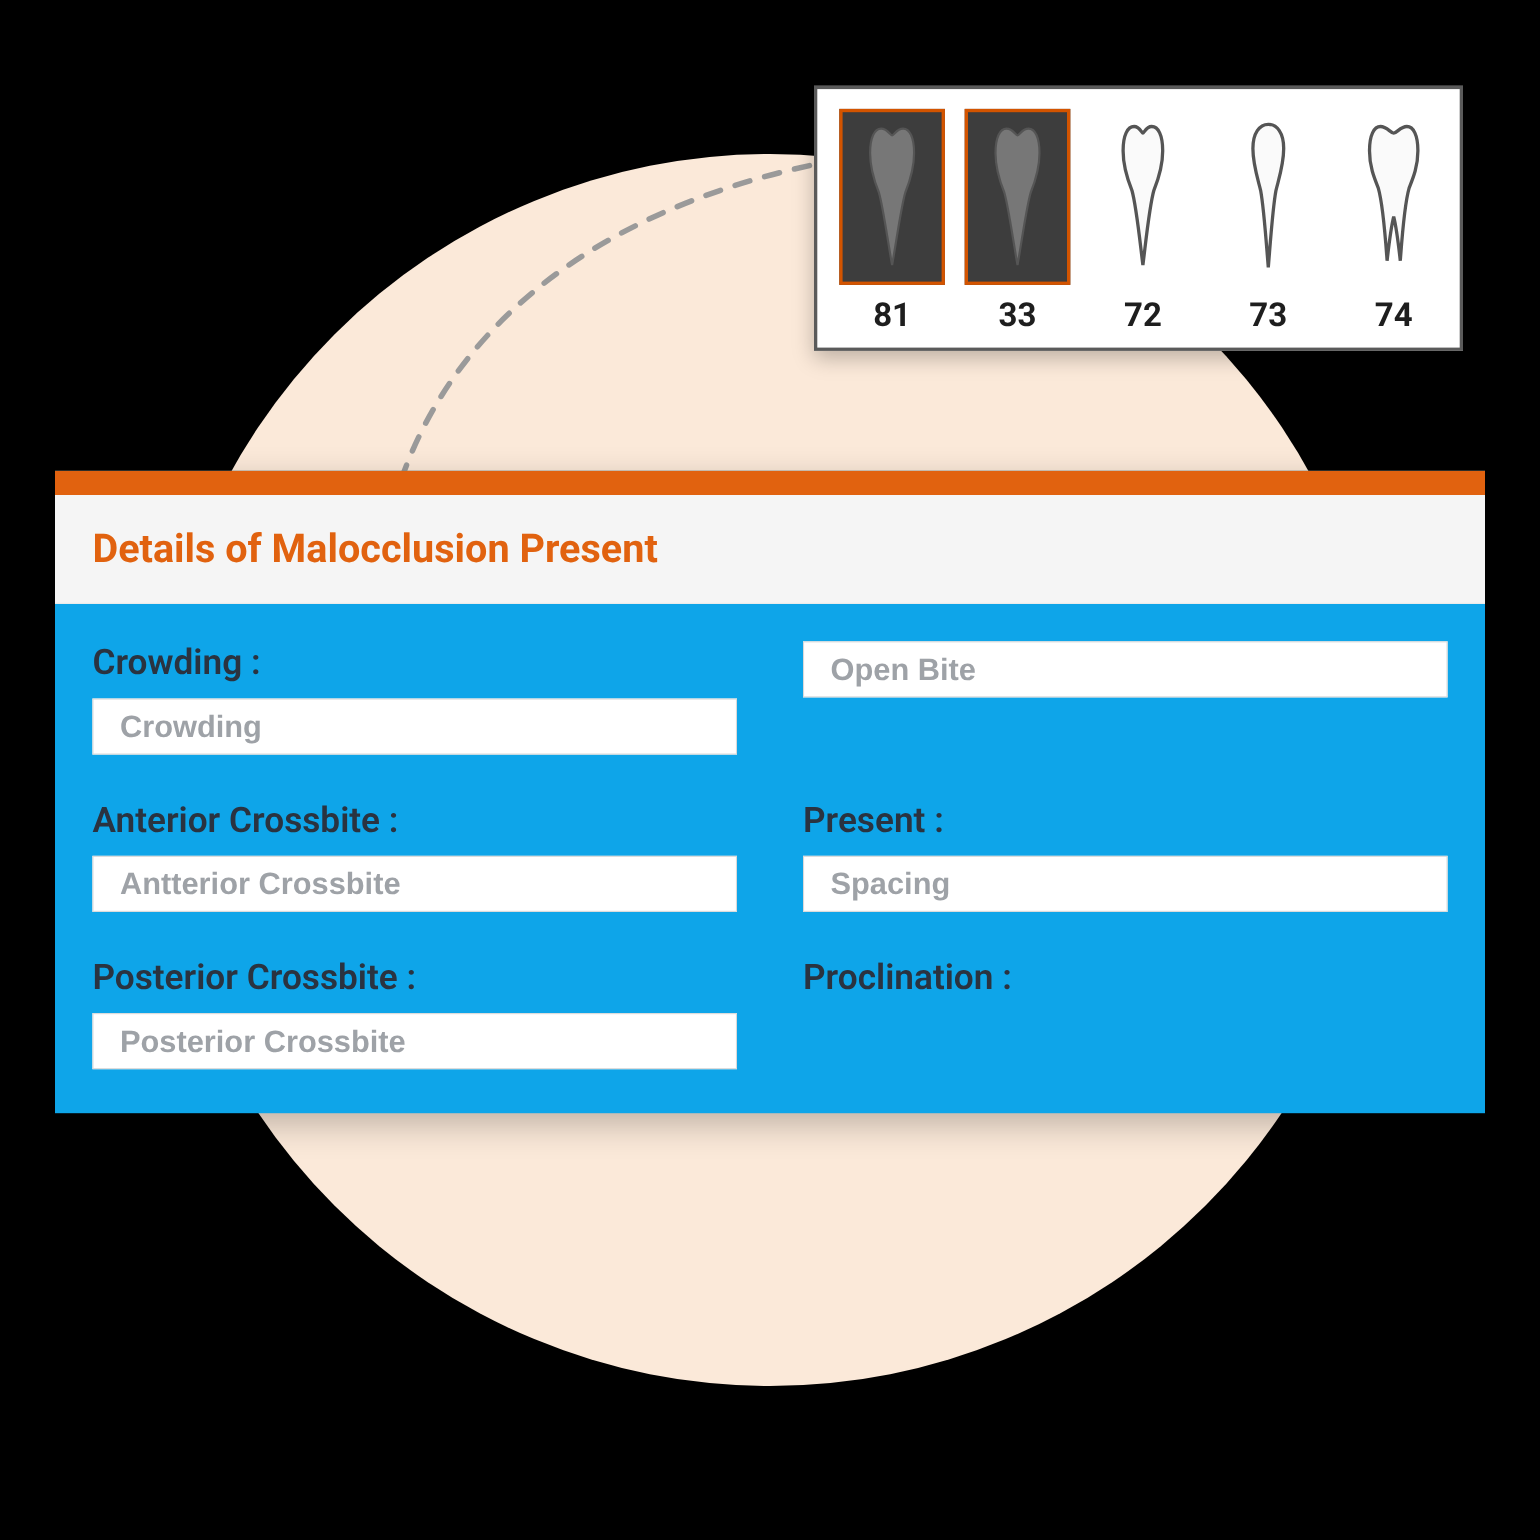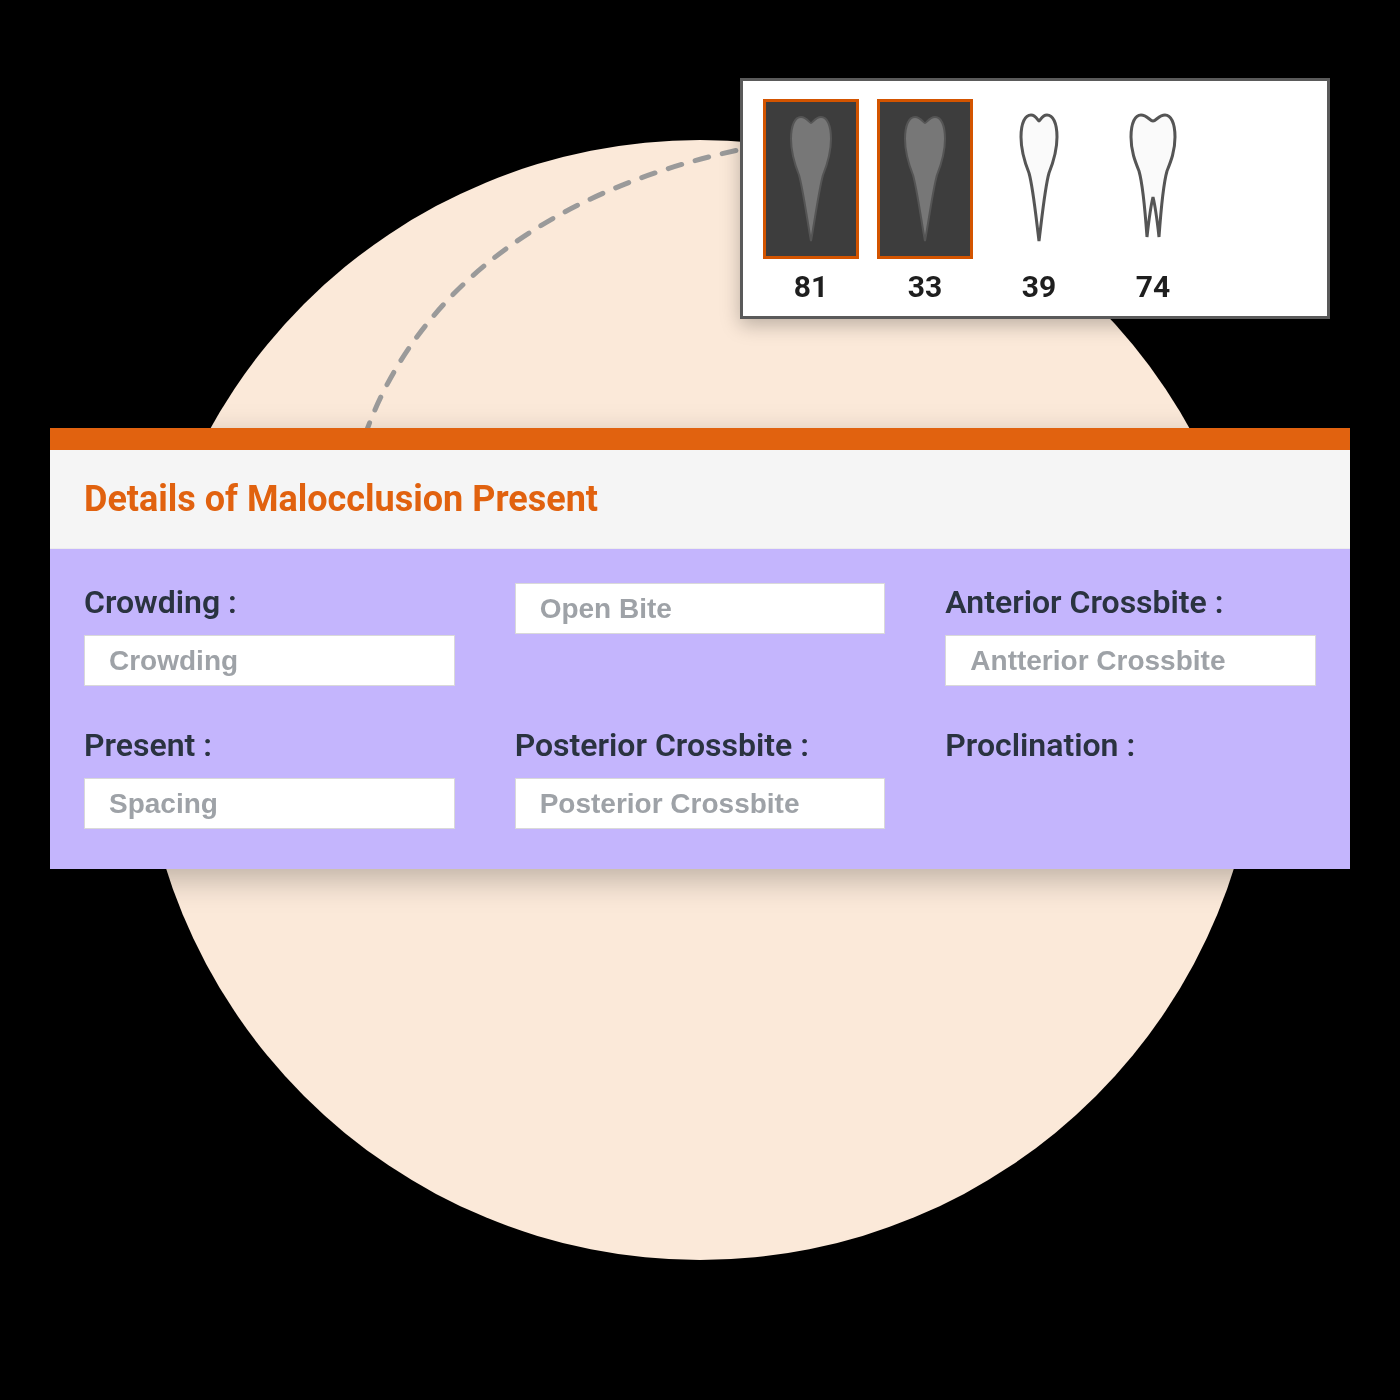--- a/index.html
+++ b/index.html
@@ -78,21 +78,21 @@
       color: #1e1e1e;
     }
     .tooth-svg { width: 60px; height: 140px; }
 
     
     .details-card {
       position: absolute;
       left: 50px;
       top: 428px;
       width: 1300px;
-      background: #c4b5fd;
+      background: #0ea5e9;
       box-shadow: 0 10px 30px rgba(0,0,0,0.25);
     }
     .details-top-bar {
       height: 22px;
       background: #e1620f;
     }
     .details-header {
       background: #f5f5f5;
       padding: 28px 34px;
       border-bottom: 1px solid #ececec;
@@ -100,21 +100,21 @@
     .details-title {
       color: #e1620f;
       font-size: 36px;
       font-weight: 700;
     }
     .details-body {
       padding: 34px 34px 40px 34px;
     }
     .form-grid {
       display: grid;
-      grid-template-columns: 1fr 1fr 1fr;
+      grid-template-columns: 1fr 1fr;
       column-gap: 60px;
       row-gap: 40px;
     }
     .field-label {
       font-size: 32px;
       font-weight: 600;
       color: #2a3340;
       margin-bottom: 14px;
       display: block;
     }
@@ -160,23 +160,31 @@
         </div>
         <div class="tooth-label">33</div>
       </div>
 
       <div class="tooth-cell">
         <div class="tooth-box">
           <svg class="tooth-svg" viewBox="0 0 60 140">
             <path d="M22 6 C16 6 12 14 12 28 C12 42 16 54 20 64 C24 78 27 108 30 132 C33 108 36 78 40 64 C44 54 48 42 48 28 C48 14 44 6 38 6 C33 6 31 12 30 12 C29 12 27 6 22 6 Z" fill="#fafafa" stroke="#555" stroke-width="3"></path>
           </svg>
         </div>
-        <div class="tooth-label">39</div>
-      </div>
-
+        <div class="tooth-label">72</div>
+      </div>
+
+      <div class="tooth-cell">
+        <div class="tooth-box">
+          <svg class="tooth-svg" viewBox="0 0 60 140">
+            <path d="M30 4 C22 4 16 12 16 26 C16 40 20 52 23 64 C26 80 28 110 30 134 C32 110 34 80 37 64 C40 52 44 40 44 26 C44 12 38 4 30 4 Z" fill="#fafafa" stroke="#555" stroke-width="3"></path>
+          </svg>
+        </div>
+        <div class="tooth-label">73</div>
+      </div>
 
       <div class="tooth-cell">
         <div class="tooth-box">
           <svg class="tooth-svg" viewBox="0 0 60 140">
             <path d="M18 6 C12 6 8 14 8 28 C8 42 12 52 16 62 C20 76 22 100 24 128 C26 110 28 96 30 88 C32 96 34 110 36 128 C38 100 40 76 44 62 C48 52 52 42 52 28 C52 14 48 6 42 6 C36 6 33 12 30 12 C27 12 24 6 18 6 Z" fill="#fafafa" stroke="#555" stroke-width="3"></path>
           </svg>
         </div>
         <div class="tooth-label">74</div>
       </div>
     </div>

